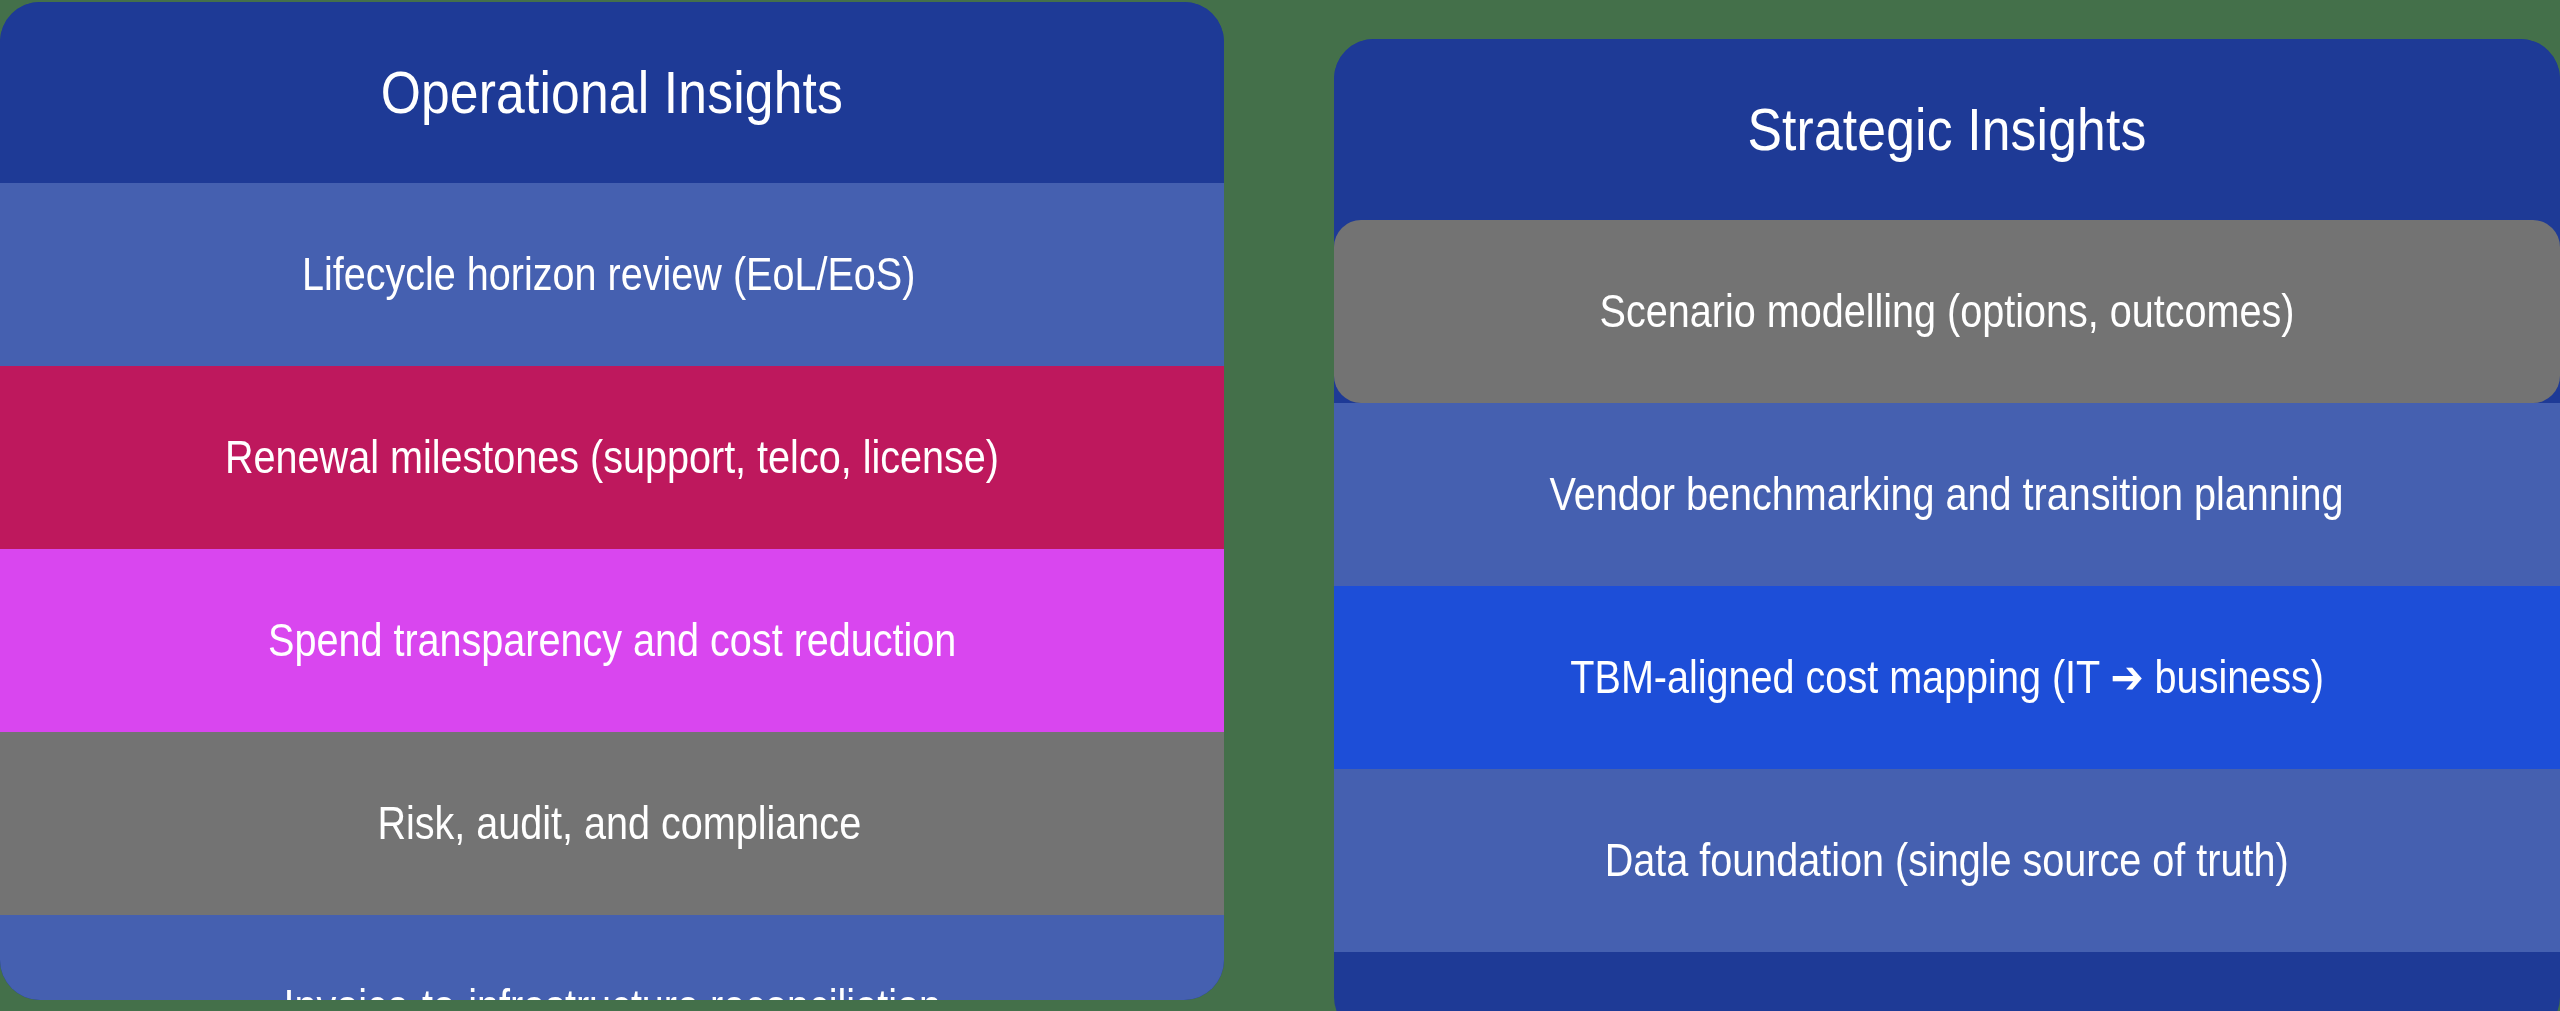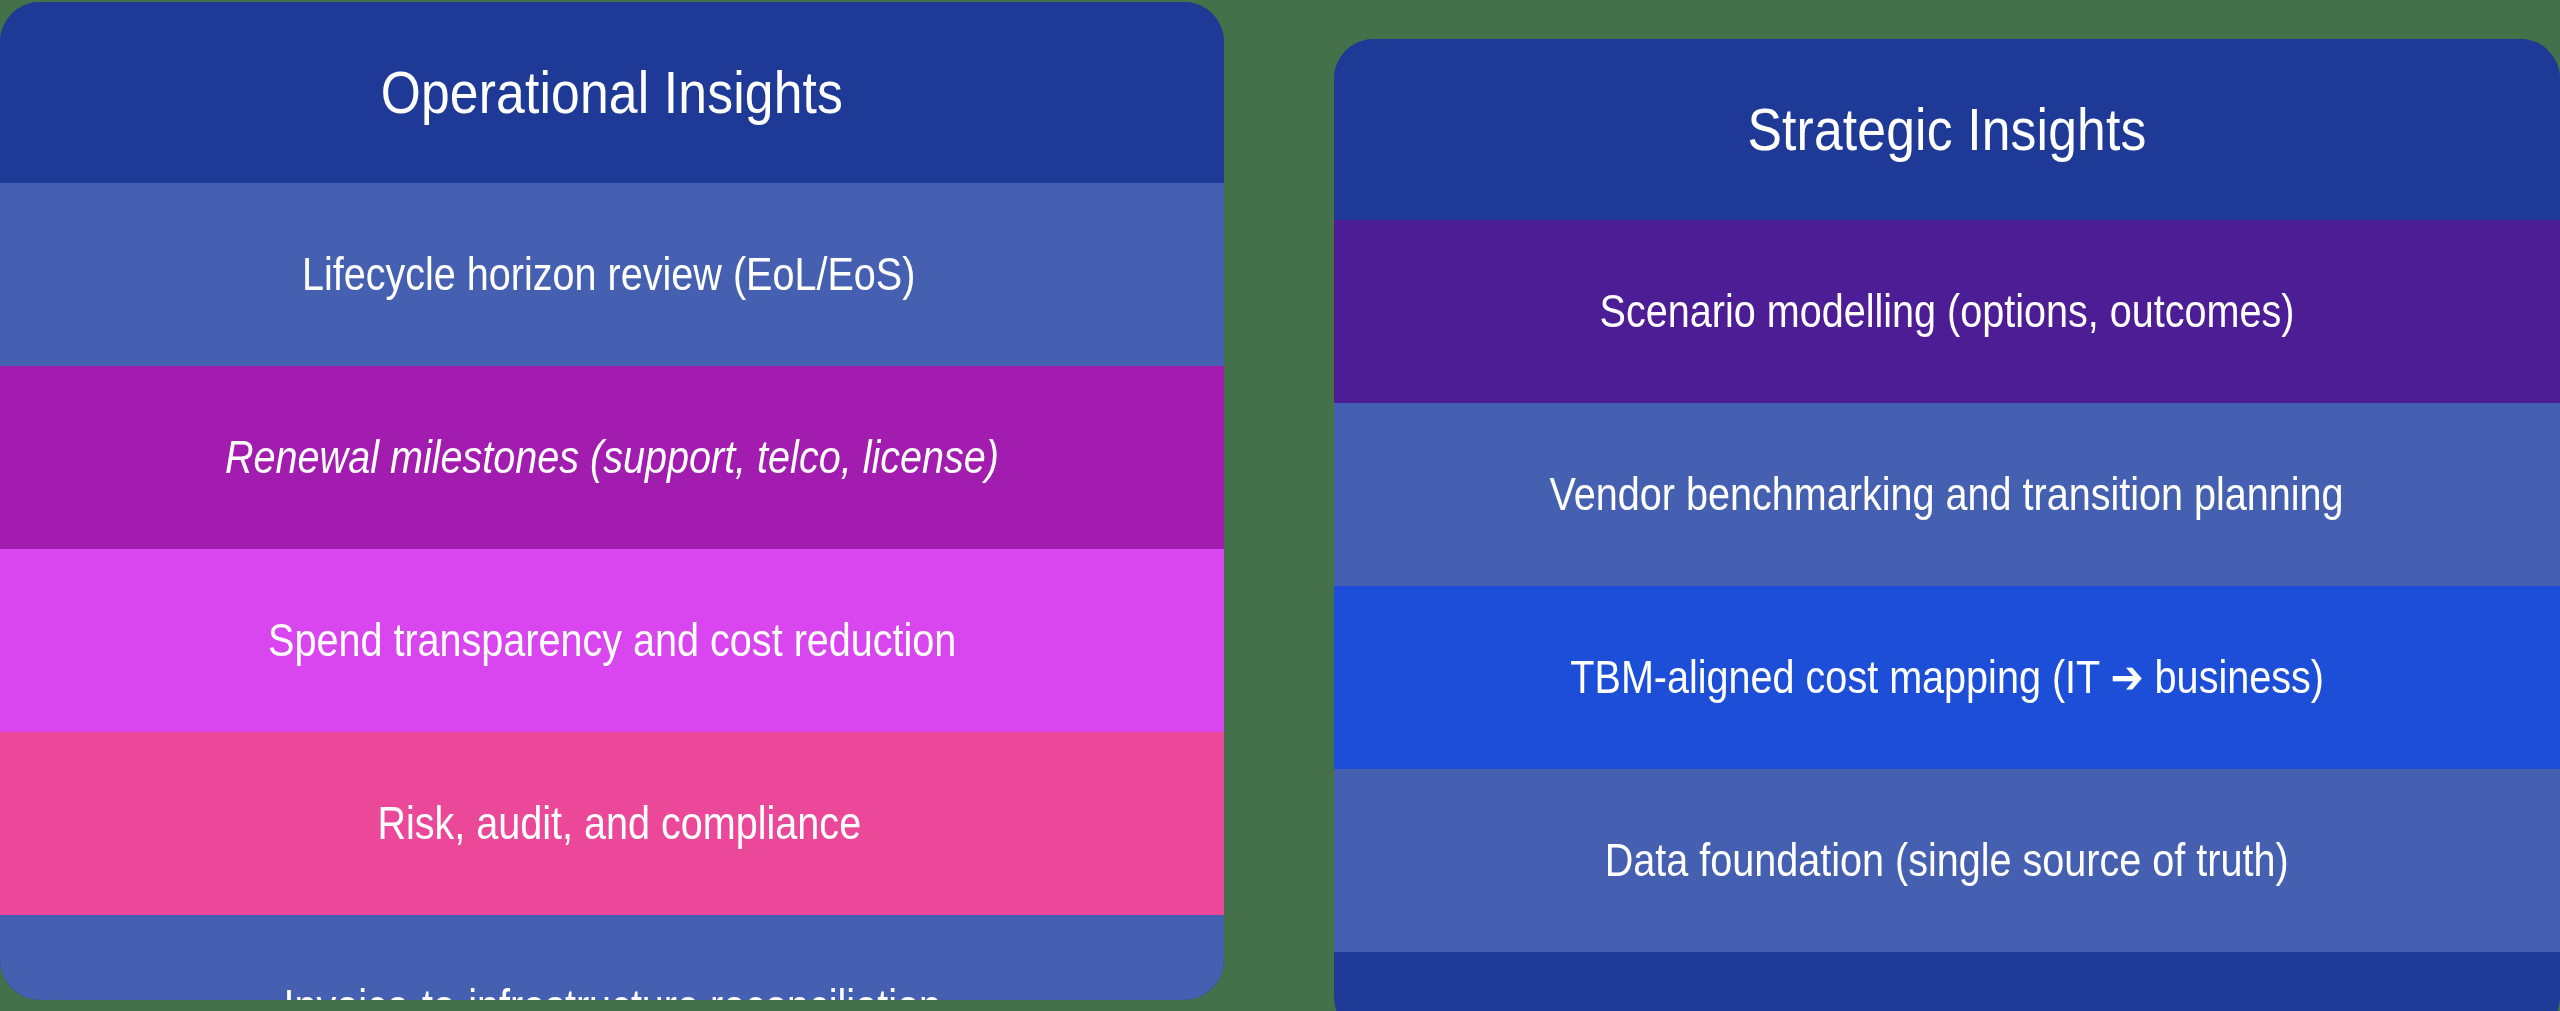--- a/index.html
+++ b/index.html
@@ -102,48 +102,48 @@
     <div class="card-header" style="background: rgb(30, 58, 150);">
       <span class="title" style="color: rgb(255, 255, 255);">Operational Insights</span>
     </div>
 
     <div class="rows">
 
       <div class="row alt-light" style="background: rgb(69, 96, 176); padding-left: 12px;">
         <span class="row-label" style="color: rgb(255, 255, 255);">Lifecycle horizon review (EoL/EoS)</span>
       </div>
 
-      <div class="row alt-dark" style="background: #a21caf; font-style: italic;">
+      <div class="row alt-dark" style="background: #be185d;">
         <span class="row-label" style="color: rgb(255, 255, 255);">Renewal milestones (support, telco, license)</span>
       </div>
 
       <div class="row alt-light" style="background: #d946ef;">
         <span class="row-label" style="color: rgb(255, 255, 255);">Spend transparency and cost reduction</span>
       </div>
 
-      <div class="row alt-dark" style="background: #ec4899; padding-left: 32px;">
+      <div class="row alt-dark" style="background: #737373; padding-left: 32px;">
         <span class="row-label" style="color: rgb(255, 255, 255);">Risk, audit, and compliance</span>
       </div>
 
       <div class="row alt-light" style="background: rgb(69, 96, 176);">
         <span class="row-label" style="color: rgb(255, 255, 255);">Invoice-to-infrastructure reconciliation</span>
       </div>
 
     </div>
   </div>
 
   <div class="card right" style="background: rgb(30, 58, 150);">
 
     <div class="card-header" style="background: rgb(30, 58, 150);">
       <span class="title" style="color: rgb(255, 255, 255);">Strategic Insights</span>
     </div>
 
     <div class="rows">
 
-      <div class="row alt-light" style="background: #4c1d95;">
+      <div class="row alt-light" style="background: #737373; border-radius: 27px;">
         <span class="row-label" style="color: rgb(255, 255, 255);">Scenario modelling (options, outcomes)</span>
       </div>
 
 
       <div class="row alt-light" style="background: rgb(69, 96, 176);">
         <span class="row-label" style="color: rgb(255, 255, 255);">Vendor benchmarking and transition planning</span>
       </div>
 
       <div class="row alt-dark" style="background: #1d4ed8;">
         <span class="row-label" style="color: rgb(255, 255, 255);">TBM-aligned cost mapping (IT ➔ business)</span>

